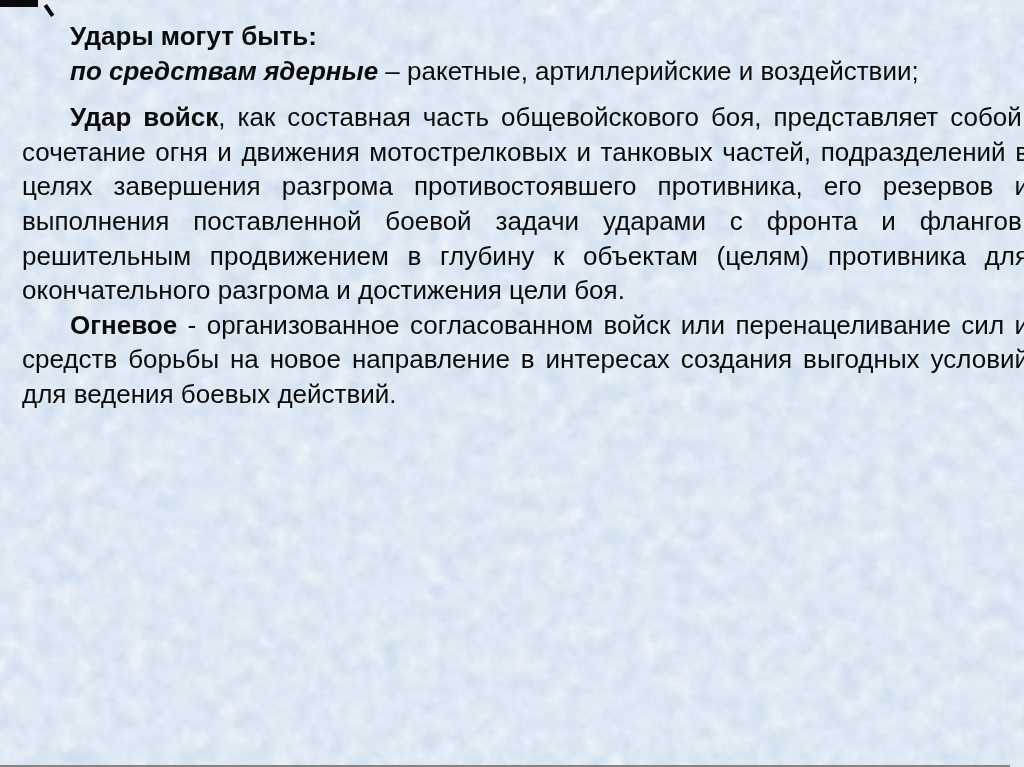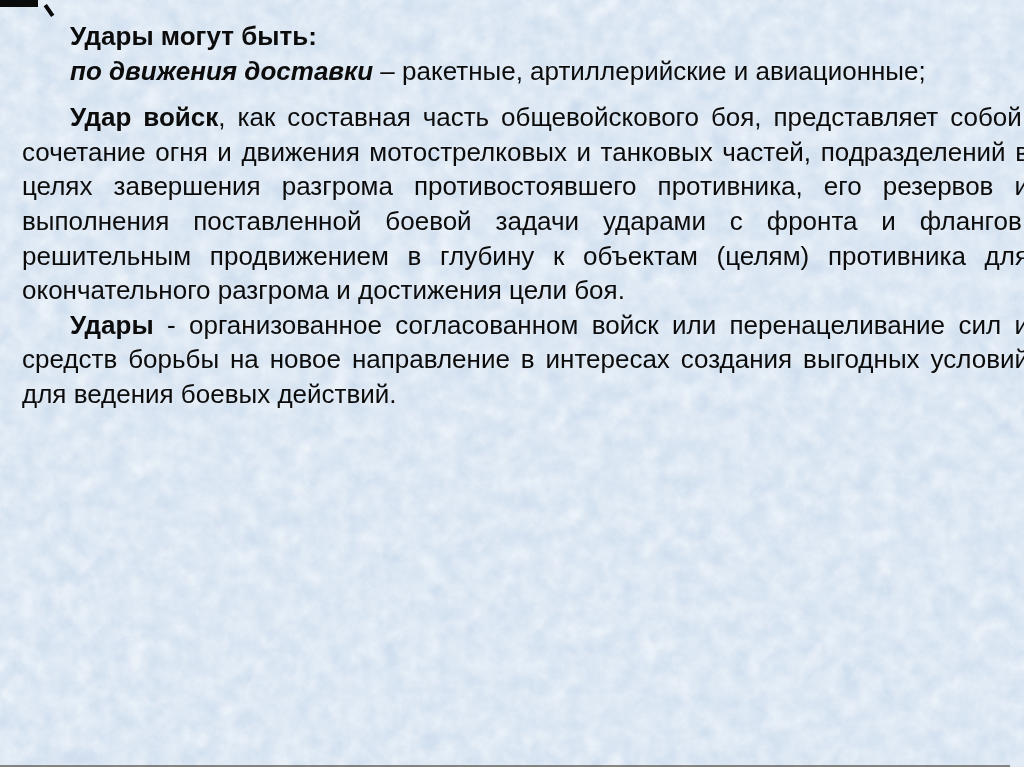--- a/index.html
+++ b/index.html
@@ -90,19 +90,19 @@
     <rect width="1024" height="767" fill="#cfdeee"></rect>
     <rect width="1024" height="767" filter="url(#paperShade)" opacity="0.55"></rect>
     <rect width="1024" height="767" filter="url(#paperLight)" opacity="0.65"></rect>
   </svg>
 
   <div class="edge-bar"></div>
   <div class="edge-tick"></div>
 
   <div class="text-block">
     <p class="para"><span class="run bold">Удары могут быть:</span></p>
-    <p class="para"><span class="run bold-italic">по движения доставки</span><span class="run regular"> – ракетные, артиллерийские и авиационные;</span></p>
+    <p class="para"><span class="run bold-italic">по средствам ядерные</span><span class="run regular"> – ракетные, артиллерийские и воздействии;</span></p>
     <p class="para spaced"><span class="run bold">Удар войск</span><span class="run regular">, как составная часть общевойскового боя, представляет собой: сочетание огня и движения мотострелковых и танковых частей, подразделений в целях завершения разгрома противостоявшего противника, его резервов и выполнения поставленной боевой задачи ударами с фронта и флангов, решительным продвижением в глубину к объектам (целям) противника для окончательного разгрома и достижения цели боя.</span></p>
-    <p class="para"><span class="run bold">Удары</span><span class="run regular"> - организованное согласованном войск или перенацеливание сил и средств борьбы на новое направление в интересах создания выгодных условий для ведения боевых действий.</span></p>
+    <p class="para"><span class="run bold">Огневое</span><span class="run regular"> - организованное согласованном войск или перенацеливание сил и средств борьбы на новое направление в интересах создания выгодных условий для ведения боевых действий.</span></p>
   </div>
 
   <div class="bottom-line"></div>
 </div>
 
 </body></html>

